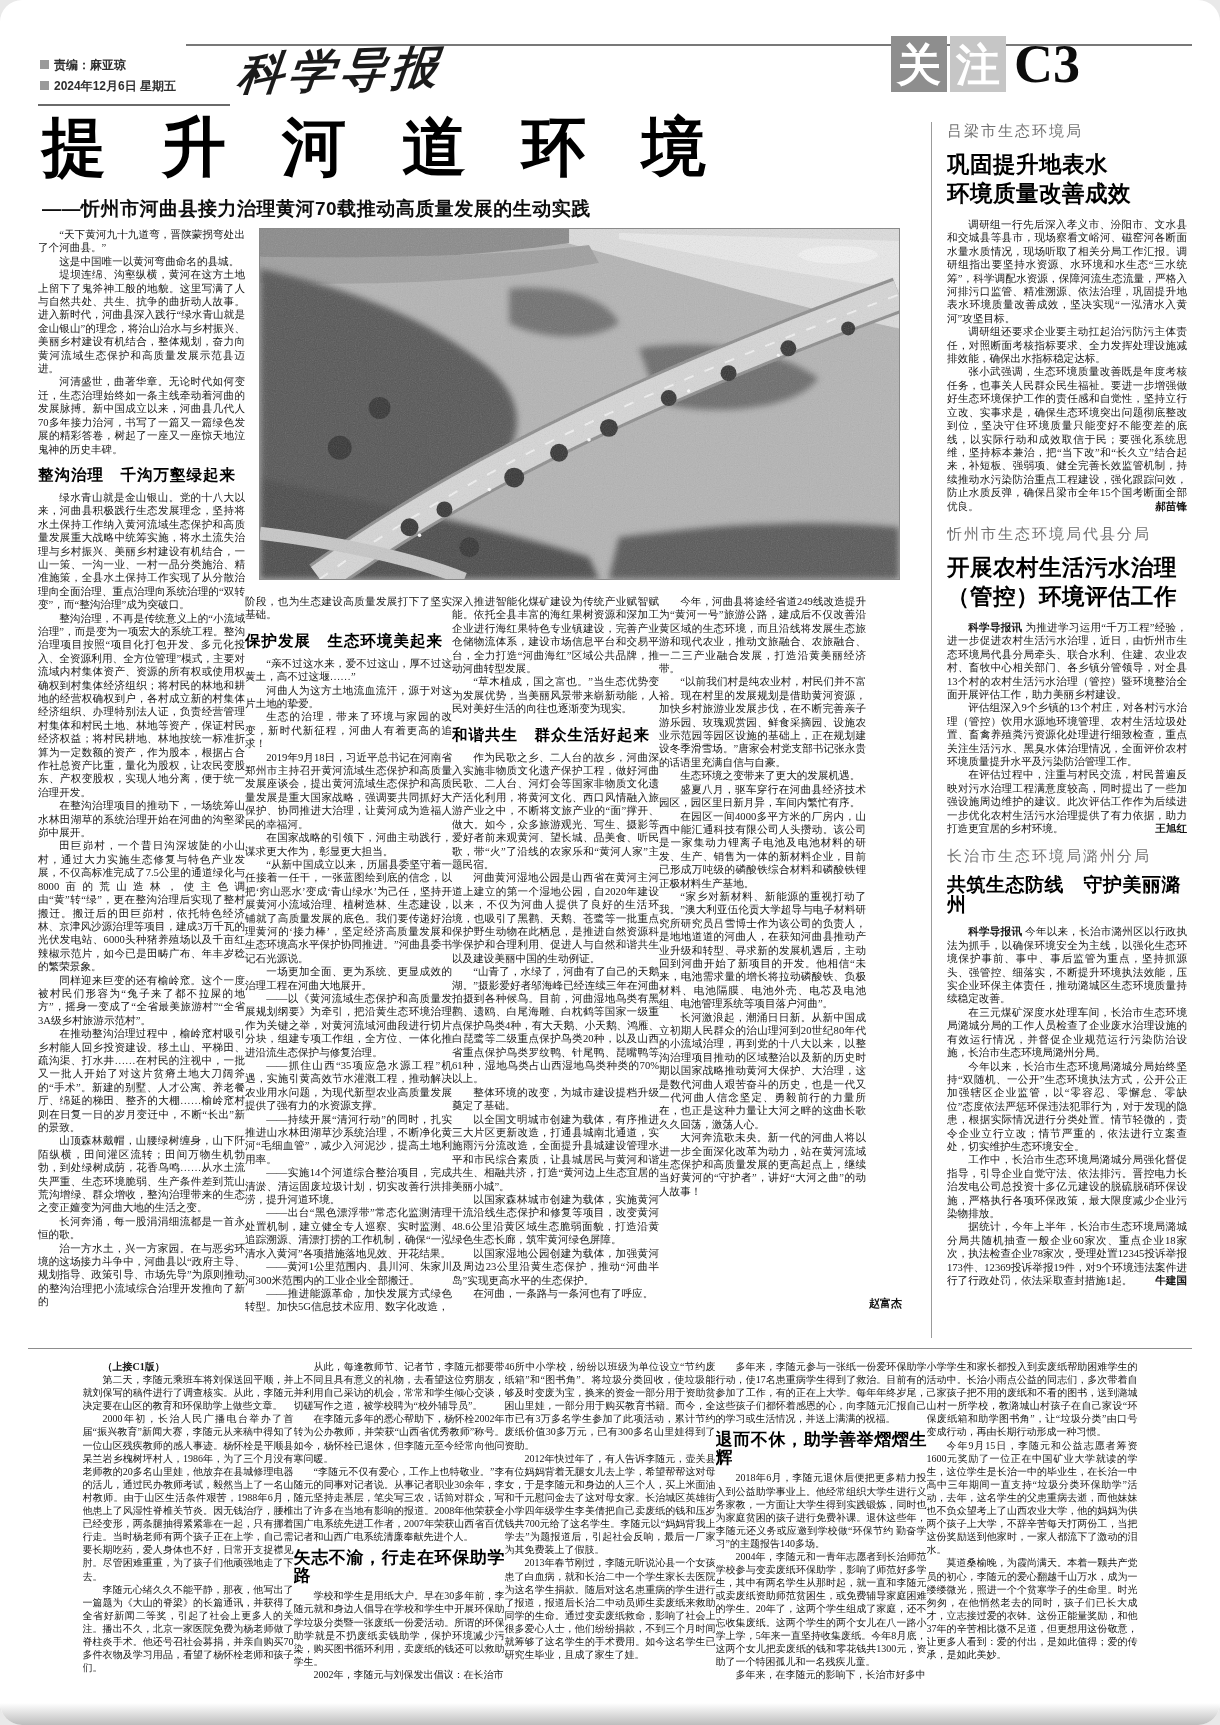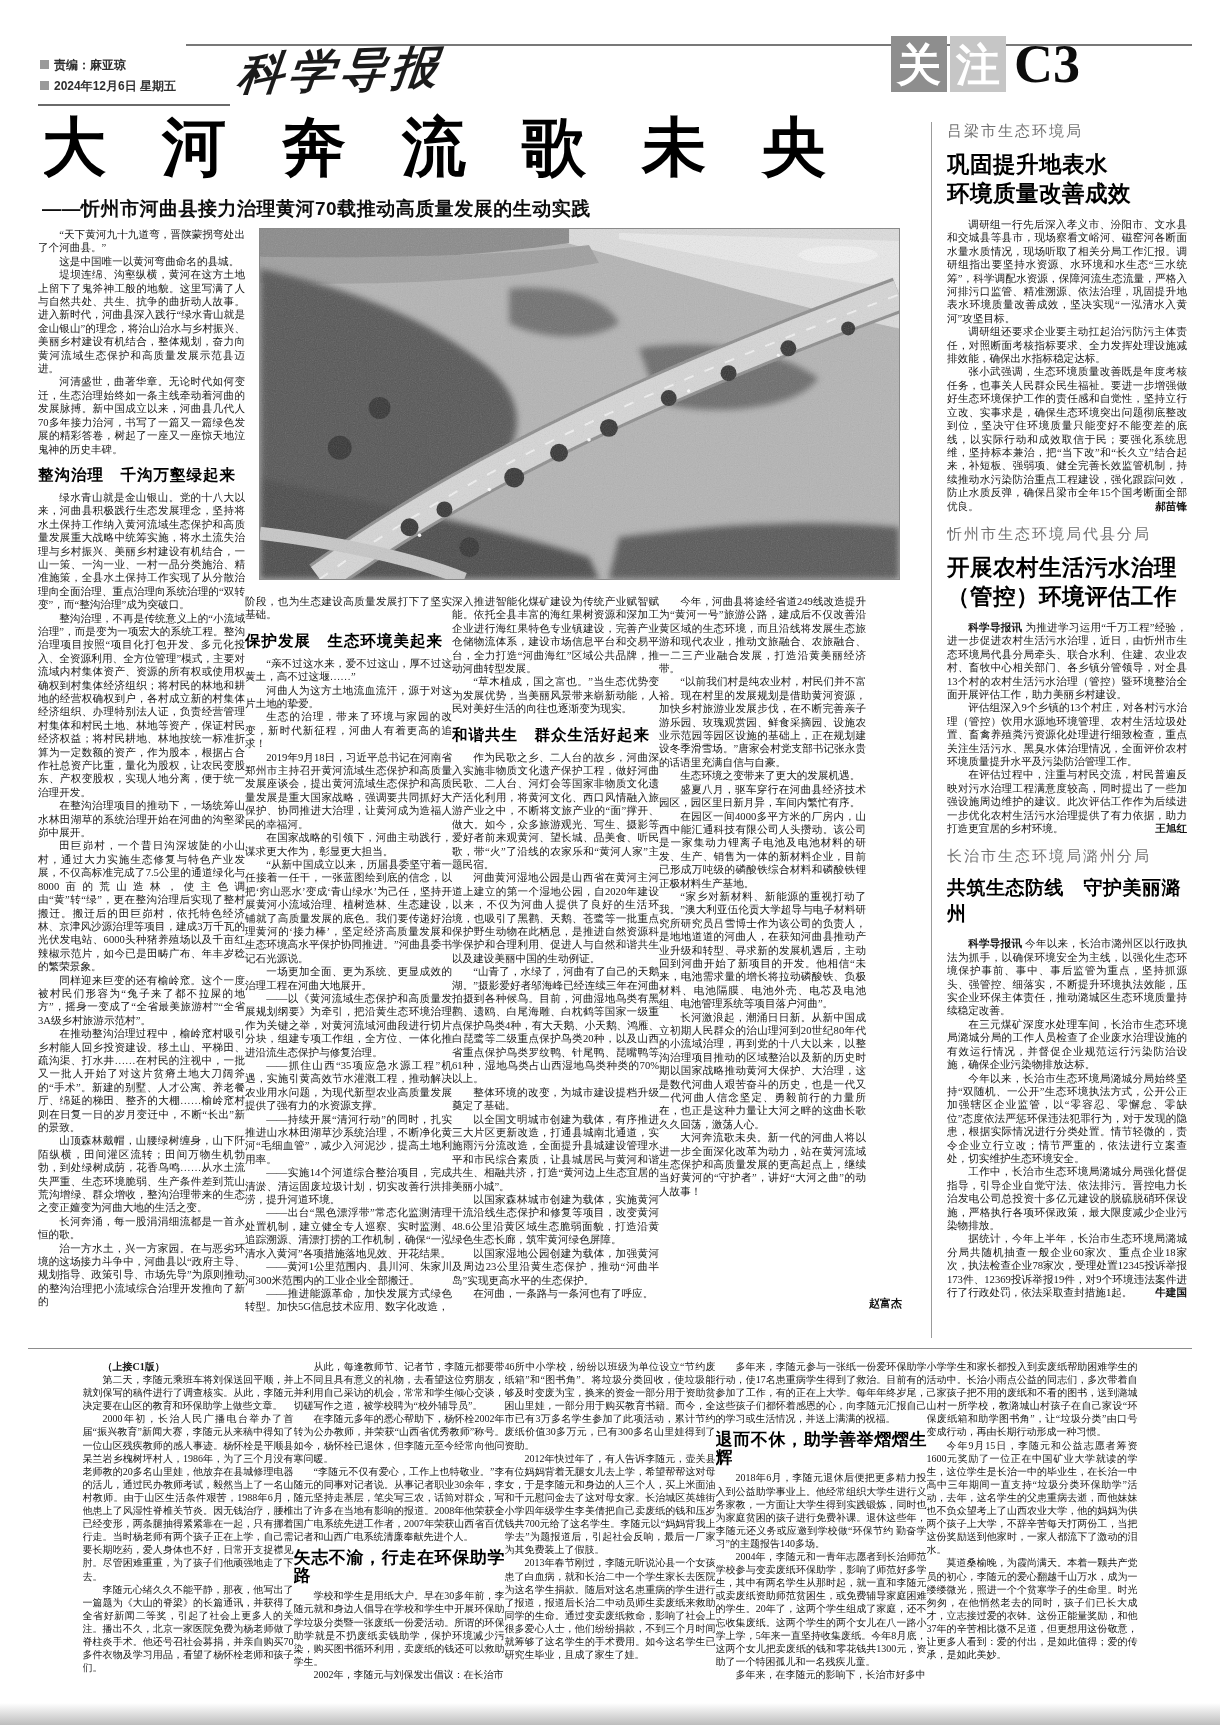--- a/index.html
+++ b/index.html
@@ -1,17 +1,17 @@
 <!DOCTYPE html>
 <html><head>
 <meta charset="utf-8">
 <style>
   html,body{margin:0;padding:0;background:#e9e9e9;}
   .page{position:relative;width:1220px;height:1725px;background:#fff;margin:0 auto;overflow:hidden;
-        font-family:"Liberation Serif","DejaVu Serif",serif;color:#161616;}
+        font-family:"Liberation Serif","DejaVu Serif",serif;color:#161616;border-radius:22px;}
   
   .toprule{position:absolute;left:186px;top:44px;width:1006px;height:2px;background:#787878;}
   .meta{position:absolute;left:40px;top:55px;font-family:"Liberation Sans",sans-serif;
         font-size:12px;font-weight:bold;line-height:21px;color:#2e2e2e;}
   .sq{display:inline-block;width:9px;height:9px;background:#9a9a9a;margin-right:5px;}
   .meta-rule{position:absolute;left:38px;top:104px;width:192px;height:2px;background:#6a6a6a;}
   .masthead{position:absolute;left:238px;top:40px;font-family:"DejaVu Serif",serif;font-style:italic;
         font-weight:bold;font-size:46px;letter-spacing:5px;transform:skewX(-8deg) rotate(-2deg);color:#1b1b1b;}
   .badge{position:absolute;left:891px;top:36px;display:flex;align-items:center;}
   .bbox{width:56px;height:56px;font-family:"Liberation Sans",sans-serif;font-weight:bold;
@@ -38,21 +38,21 @@
         margin:9px 0 6px;text-indent:0;letter-spacing:1px;color:#000;}
   .byline{position:absolute;left:700px;top:1066px;width:206px;text-align:right;font-weight:bold;
         background:#fff;font-size:11px;padding:2px 2px 4px;}
   
   .vrule{position:absolute;left:931px;top:122px;width:1px;height:1216px;background:#9b9b9b;}
   .sidebar{position:absolute;left:947px;top:122px;width:240px;height:1216px;overflow:hidden;}
   .sb-art{margin-bottom:12px;}
   .kicker{font-family:"Liberation Sans",sans-serif;font-size:15px;letter-spacing:2px;margin:0 0 9px;color:#737373;}
   .sb-title{font-family:"Liberation Sans",sans-serif;font-weight:bold;font-size:22.5px;line-height:29px;
         margin:0 0 10px;letter-spacing:0.5px;color:#000;}
-  .sb-title.one{font-size:19px;line-height:26px;}
+  .sb-title.one{font-size:19px;line-height:20px;}
   .sb-body p{font-size:10.6px;line-height:13.4px;text-align:justify;margin:0;text-indent:2em;}
   .lead{font-family:"Liberation Sans",sans-serif;font-weight:bold;}
   .sb-author{font-weight:bold;float:right;}
   
   .hrule{position:absolute;left:28px;top:1348px;width:1164px;height:1px;background:#8d8d8d;}
   .bottom{position:absolute;left:33px;top:1360px;width:1154px;height:340px;display:flex;
         justify-content:center;overflow:hidden;}
   .bcol{flex:0 0 211px;width:211px;overflow:hidden;font-size:10px;line-height:13.1px;text-align:justify;}
   .bh{font-family:"Liberation Sans",sans-serif;font-weight:bold;font-size:17px;line-height:18px;
         margin:6px 0 4px;text-indent:0;color:#000;}
@@ -71,21 +71,21 @@
     <div><span class="sq"></span><span>2024年12月6日 星期五</span></div>
   </div>
   <div class="meta-rule"></div>
   <div class="masthead">科学导报</div>
   <div class="badge">
     <div class="bbox b1">关</div>
     <div class="bbox b2">注</div>
     <div class="pageno">C3</div>
   </div>
 
-  <h1 class="title">大河奔流歌未央</h1>
+  <h1 class="title">提升河道环境</h1>
   <div class="subtitle">——忻州市河曲县接力治理黄河70载推动高质量发展的生动实践</div>
 
   <div class="main-body">
     <figure class="photo">
       <svg viewBox="0 0 641 352" preserveAspectRatio="none">
         <defs>
           <filter id="noise" x="0" y="0" width="100%" height="100%">
             <feTurbulence type="fractalNoise" baseFrequency="0.9" numOctaves="2" seed="3"></feTurbulence>
             <feColorMatrix type="saturate" values="0"></feColorMatrix>
           </filter>
@@ -223,21 +223,21 @@
         <p class="para">评估组深入9个乡镇的13个村庄，对各村污水治理（管控）饮用水源地环境管理、农村生活垃圾处置、畜禽养殖粪污资源化处理进行细致检查，重点关注生活污水、黑臭水体治理情况，全面评价农村环境质量提升水平及污染防治管理工作。</p>
         <p class="para"><span>在评估过程中，注重与村民交流，村民普遍反映对污水治理工程满意度较高，同时提出了一些加强设施周边维护的建议。此次评估工作作为后续进一步优化农村生活污水治理提供了有力依据，助力打造更宜居的乡村环境。</span><b class="sb-author">王旭红</b></p>
       </div>
     </article>
 
     <article class="sb-art">
       <div class="kicker">长治市生态环境局潞州分局</div>
       <h2 class="sb-title one">共筑生态防线　守护美丽潞州</h2>
       <div class="sb-body">
         <p class="para"><b class="lead">科学导报讯</b><span>  今年以来，长治市潞州区以行政执法为抓手，以确保环境安全为主线，以强化生态环境保护事前、事中、事后监管为重点，坚持抓源头、强管控、细落实，不断提升环境执法效能，压实企业环保主体责任，推动潞城区生态环境质量持续稳定改善。</span></p>
-        <p class="para">在三元煤矿深度水处理车间，长治市生态环境局潞城分局的工作人员检查了企业废水治理设施的有效运行情况，并督促企业规范运行污染防治设施，确保企业污染物排放达标。</p>
+        <p class="para">在三元煤矿深度水处理车间，长治市生态环境局潞城分局的工作人员检查了企业废水治理设施的有效运行情况，并督促企业规范运行污染防治设施，长治市生态环境局潞州分局。</p>
         <p class="para">今年以来，长治市生态环境局潞城分局始终坚持“双随机、一公开”生态环境执法方式，公开公正加强辖区企业监管，以“零容忍、零懈怠、零缺位”态度依法严惩环保违法犯罪行为，对于发现的隐患，根据实际情况进行分类处置。情节轻微的，责令企业立行立改；情节严重的，依法进行立案查处，切实维护生态环境安全。</p>
         <p class="para">工作中，长治市生态环境局潞城分局强化督促指导，引导企业自觉守法、依法排污。晋控电力长治发电公司总投资十多亿元建设的脱硫脱硝环保设施，严格执行各项环保政策，最大限度减少企业污染物排放。</p>
         <p class="para"><span>据统计，今年上半年，长治市生态环境局潞城分局共随机抽查一般企业60家次、重点企业18家次，执法检查企业78家次，受理处置12345投诉举报173件、12369投诉举报19件，对9个环境违法案件进行了行政处罚，依法采取查封措施1起。</span><b class="sb-author">牛建国</b></p>
       </div>
     </article>
   </aside>
 
   <div class="hrule"></div>
   <section class="bottom">
 

